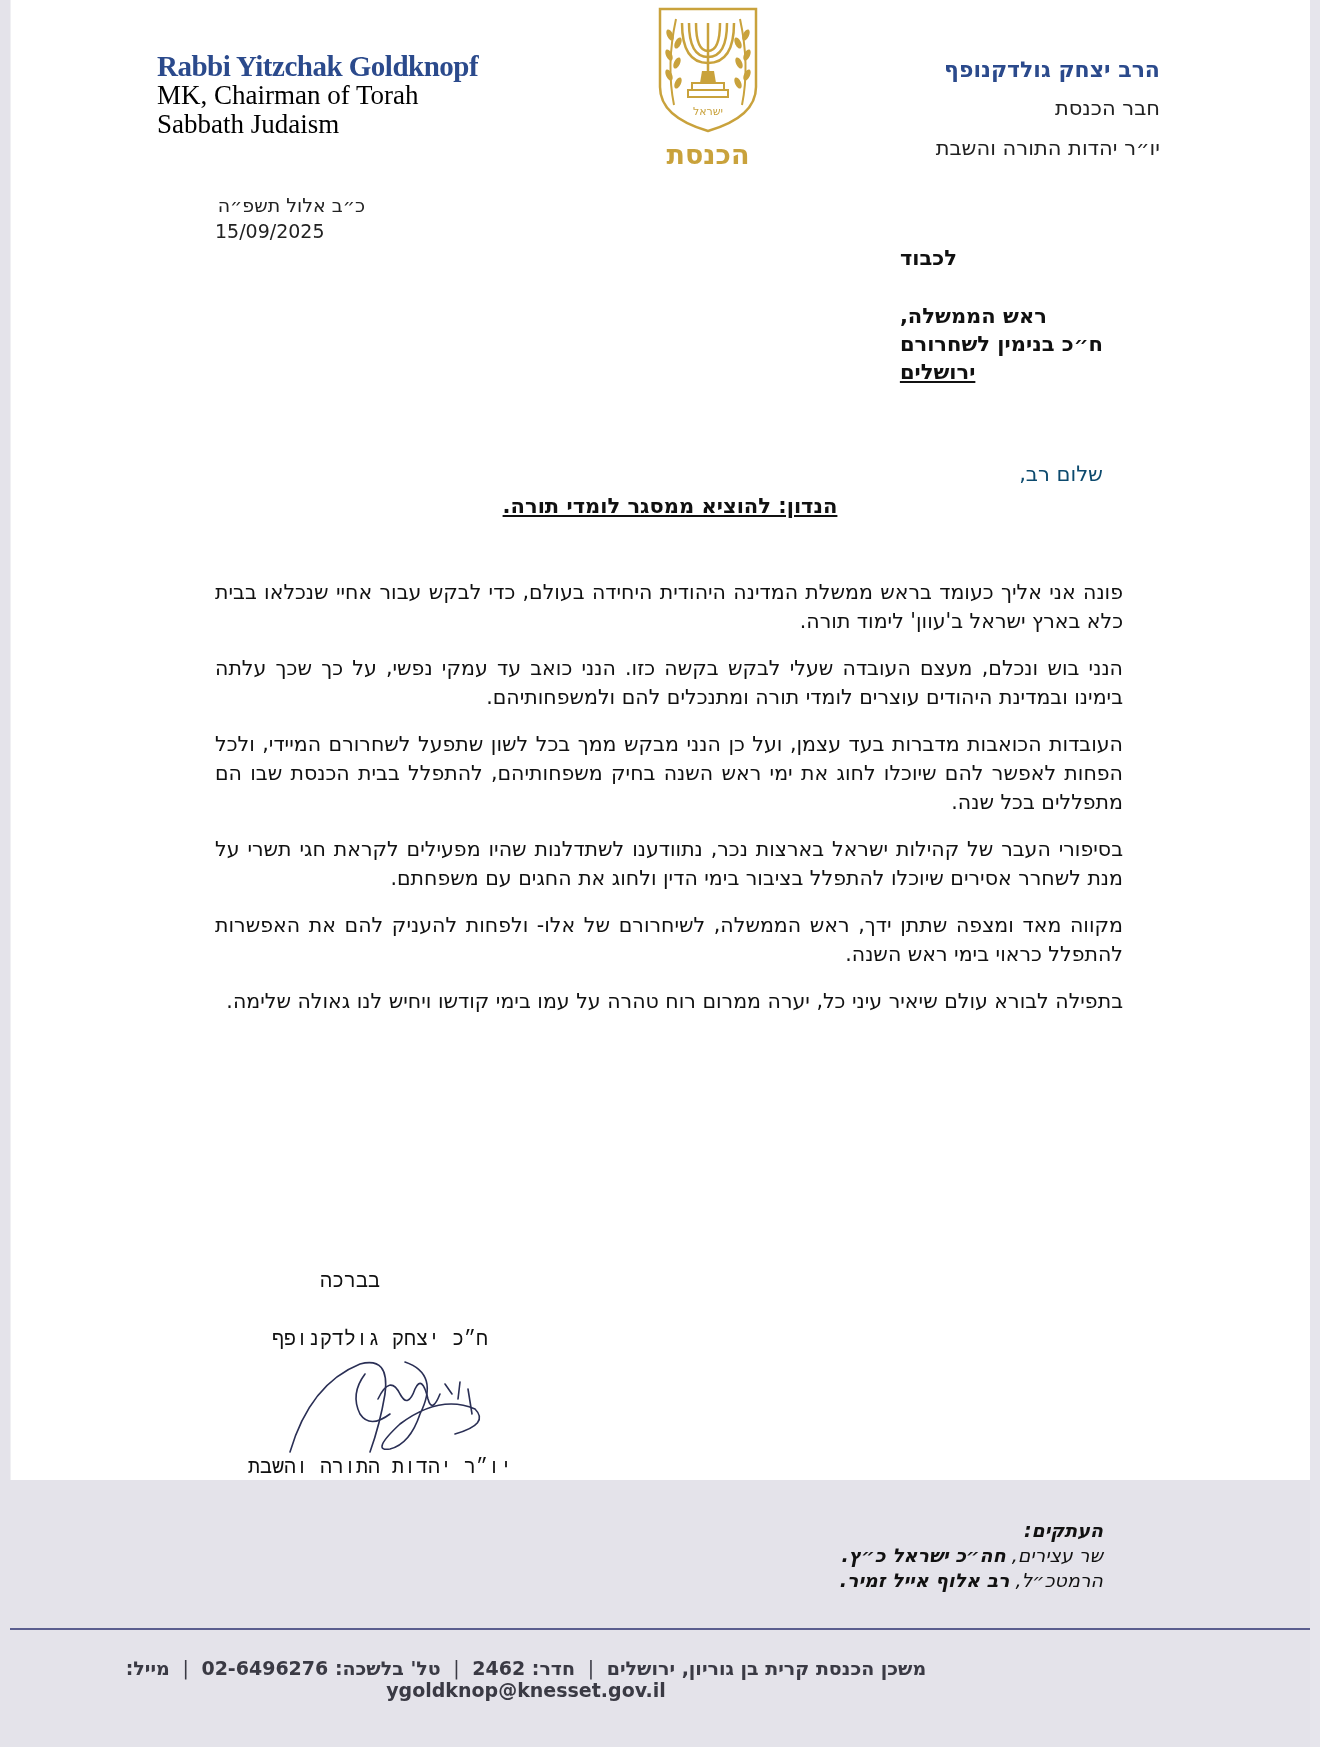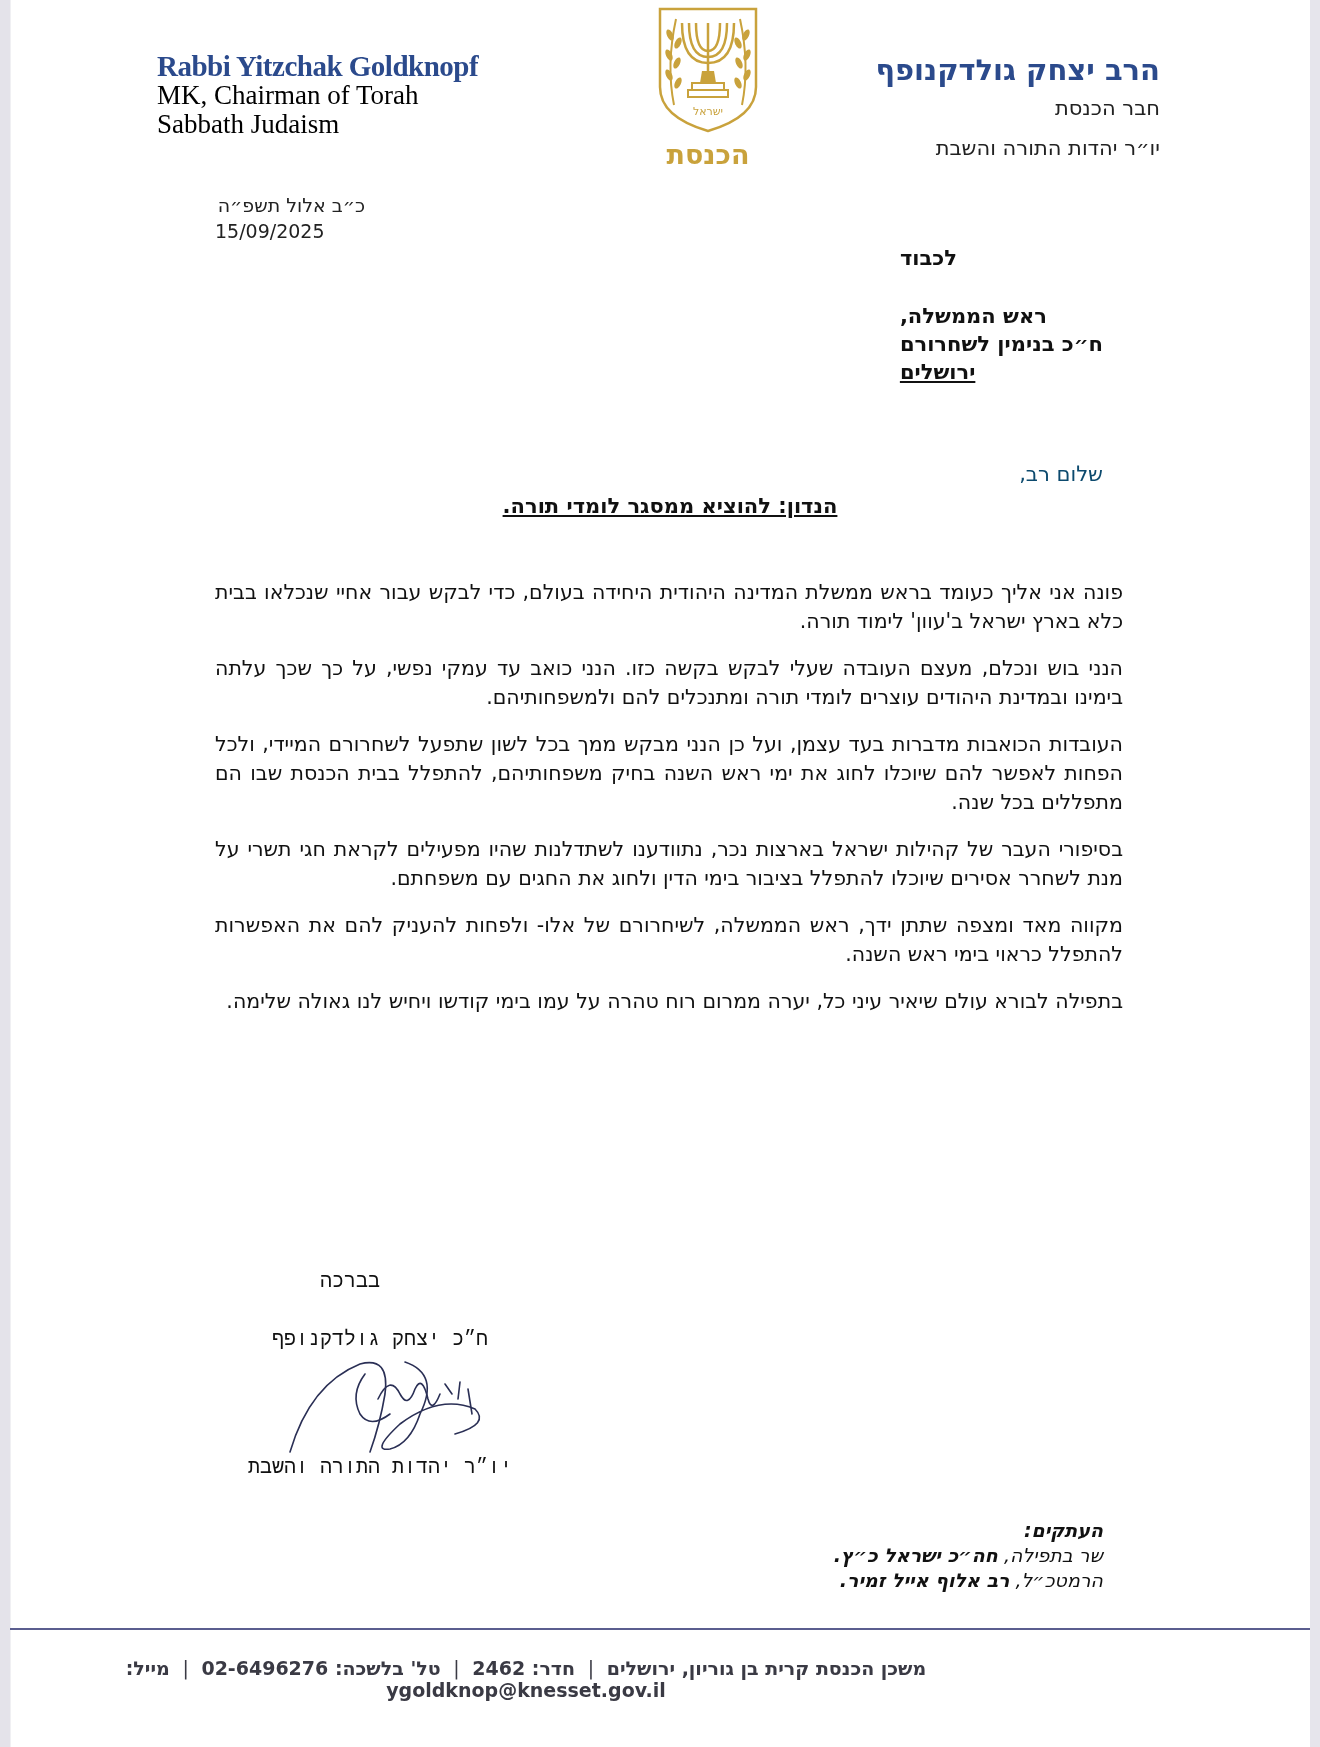--- a/index.html
+++ b/index.html
@@ -1,39 +1,39 @@
 <!DOCTYPE html>
 <html><head>
 <meta charset="utf-8">
 <style>
   html, body { margin:0; padding:0; }
   body {
     width:1320px; height:1747px; position:relative; overflow:hidden;
     background:#e4e3ea;
   }
   .page {
-    position:absolute; left:10px; top:0; width:1300px; height:1747px;
+    position:absolute; left:10px; top:0; width:1300px; height:1480px;
     background:#ffffff;
     box-shadow: inset 1px 0 0 #f0f0f3;
   }
   .edge-right {
     position:absolute; right:0; top:0; width:10px; height:1747px; background:#e6e5ec;
   }
   .en-header {
     position:absolute; left:147px; top:52px;
     font-family:"Liberation Serif", serif; color:#333;
     line-height:29px;
   }
   .en-name { font-size:29px; font-weight:bold; color:#2b4a8c; letter-spacing:-0.5px; }
   .en-line { font-size:27px; color:#000000; }
   .he-header {
     position:absolute; right:150px; top:52px; direction:rtl; text-align:right;
     font-family:"DejaVu Sans", sans-serif; color:#222;
   }
-  .he-name { font-size:29px; font-weight:bold; color:#2b4a8c; line-height:36px; }
+  .he-name { font-size:22px; font-weight:bold; color:#2b4a8c; line-height:36px; }
   .he-line { font-size:21px; line-height:40px; }
   .emblem {
     position:absolute; left:646px; top:5px; width:104px; height:170px;
   }
   .emblem-text {
     position:absolute; left:0; top:134px; width:104px; text-align:center;
     font-family:"DejaVu Sans", sans-serif; font-weight:bold; font-size:27px; color:#c9a23c;
     direction:rtl;
   }
   .date {
@@ -179,21 +179,21 @@
           <path d="M165 8 Q200 20 180 60 Q170 90 150 95 Q130 98 160 70 Q200 40 235 55 Q250 70 215 80"></path>
           <path d="M205 30 L212 40 M220 28 L218 45 M228 35 L232 60"></path>
         </g>
       </svg>
     </div>
     <div class="role">יו״ר יהדות התורה והשבת</div>
   </div>
 
   <div class="cc">
     <div class="title">העתקים:</div>
-    <div><span>שר בתפילה, </span><b>חה״כ ישראל כ״ץ.</b></div>
+    <div><span>שר עצירים, </span><b>חה״כ ישראל כ״ץ.</b></div>
     <div><span>הרמטכ״ל, </span><b>רב אלוף אייל זמיר.</b></div>
   </div>
 
 </div>
 
 <div class="footer-line"></div>
 
 <div class="footer">
   <span>משכן הכנסת קרית בן גוריון, ירושלים</span>
   <span class="sep">|</span>

